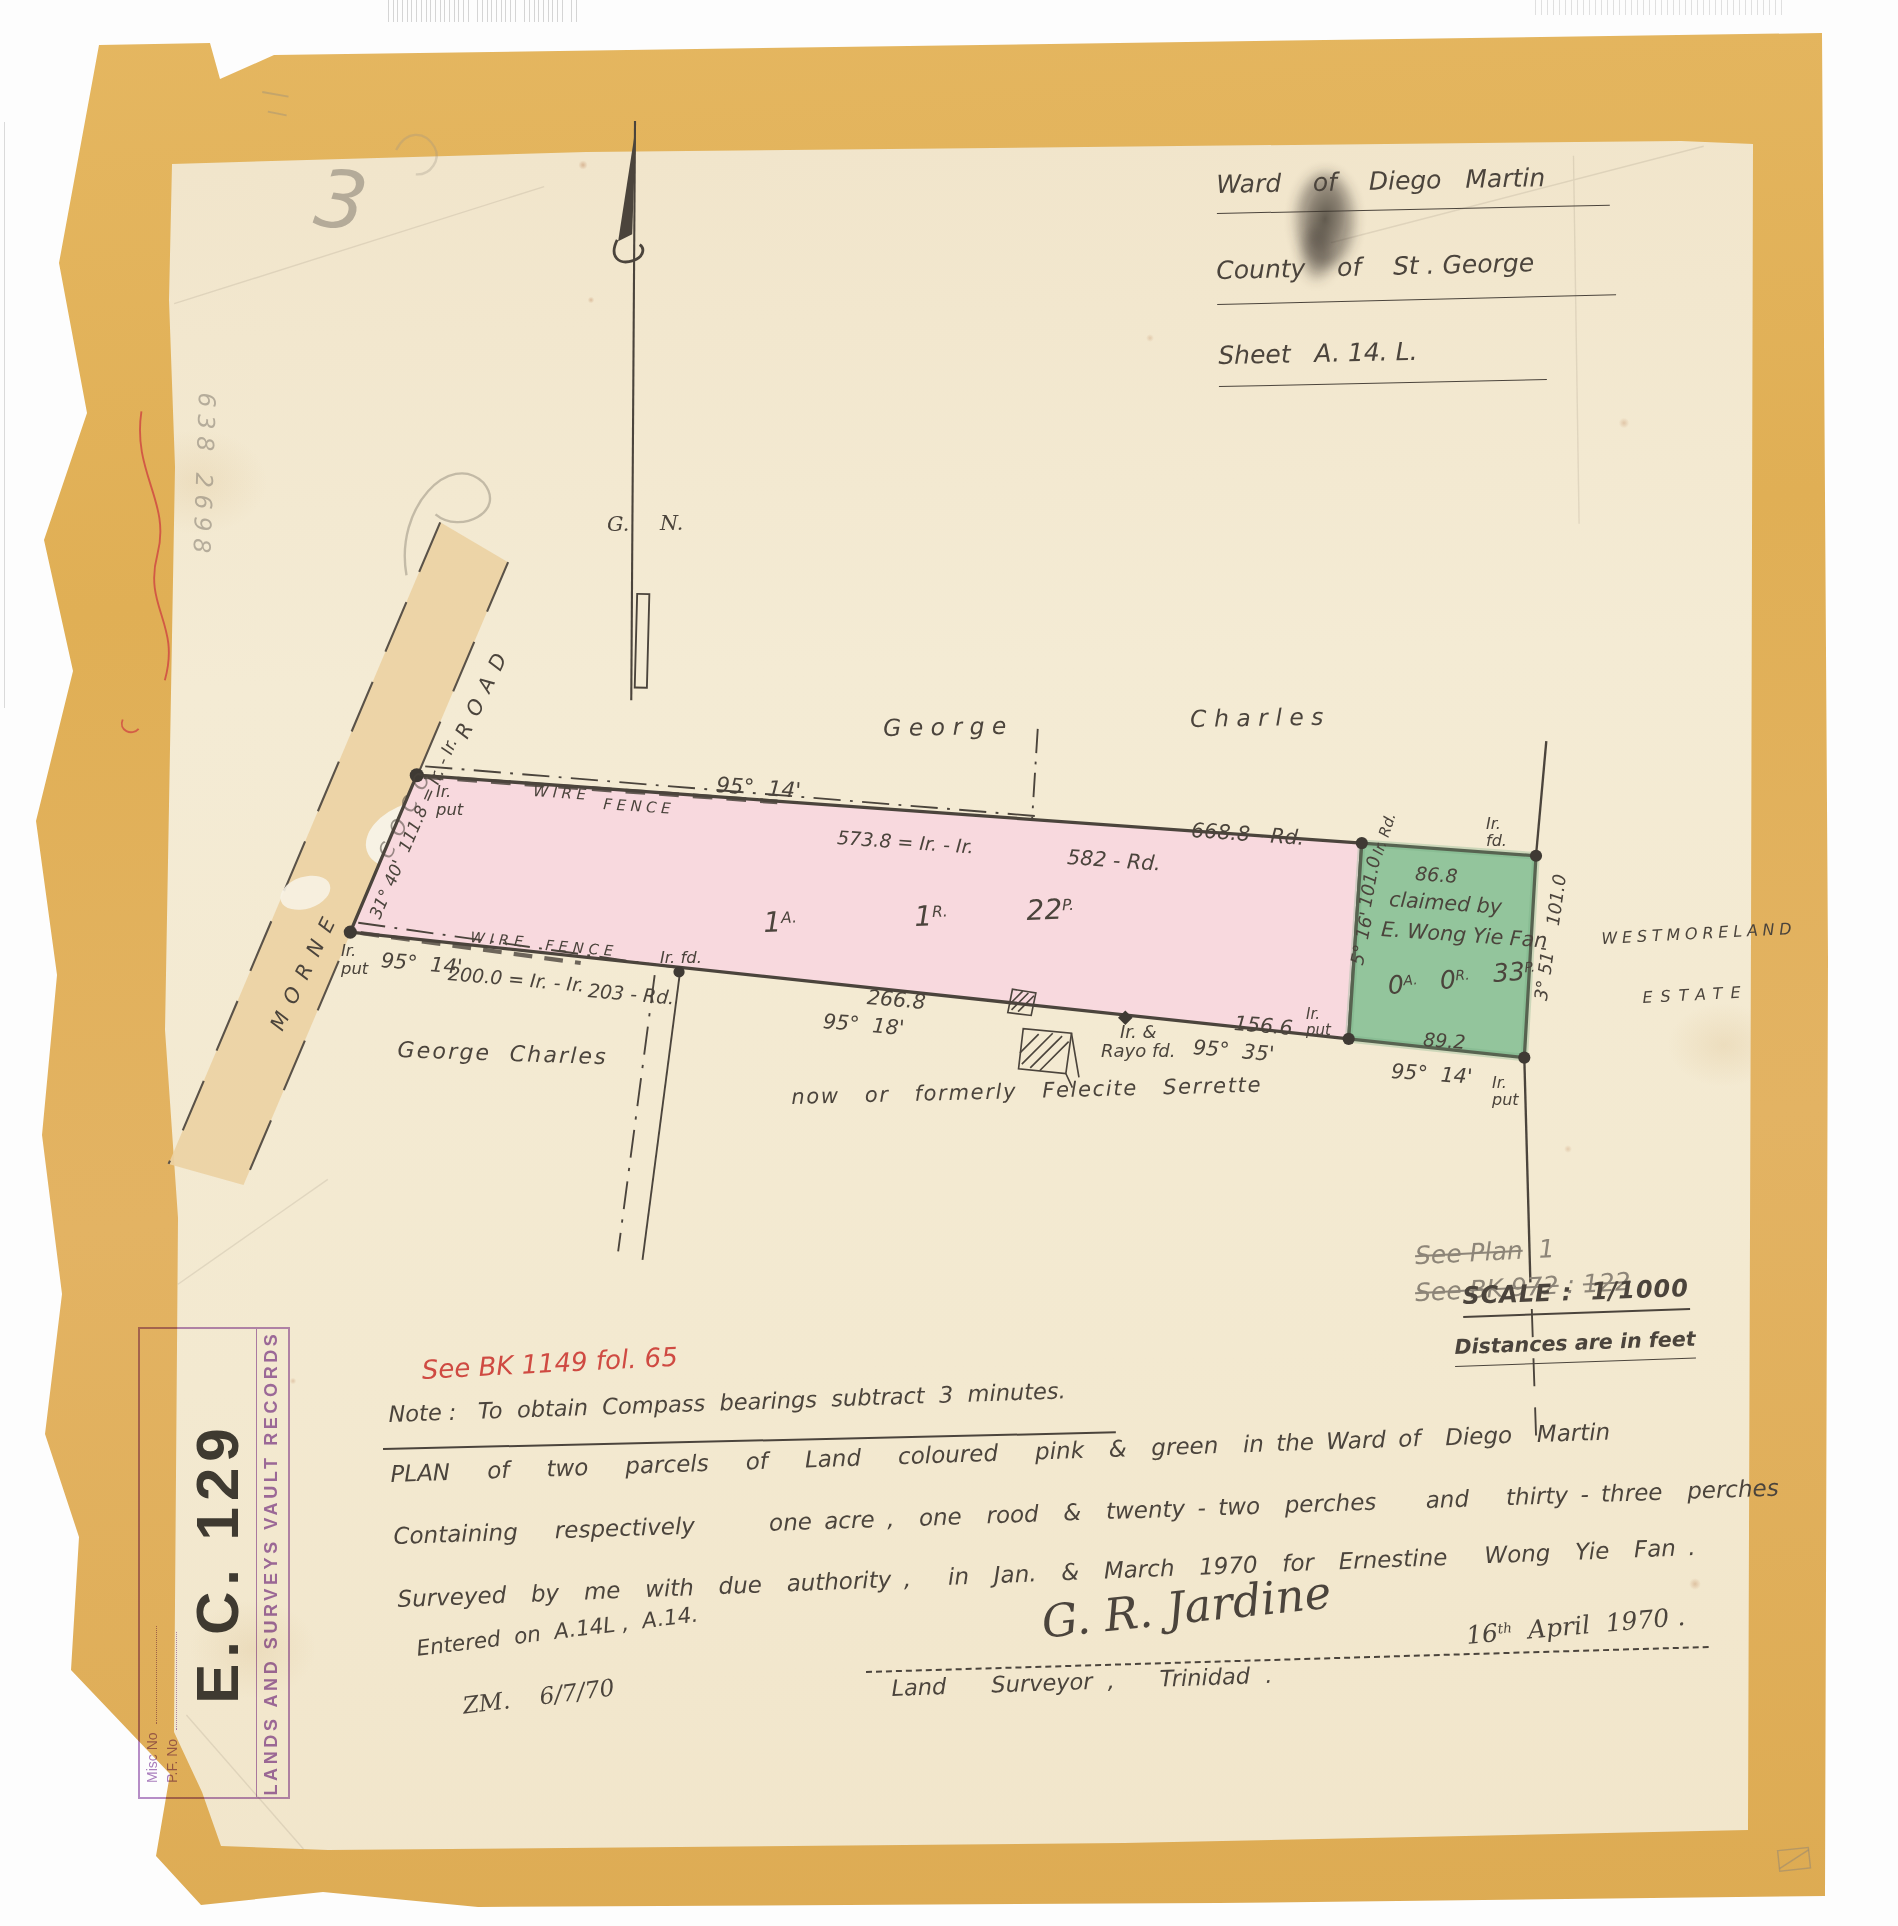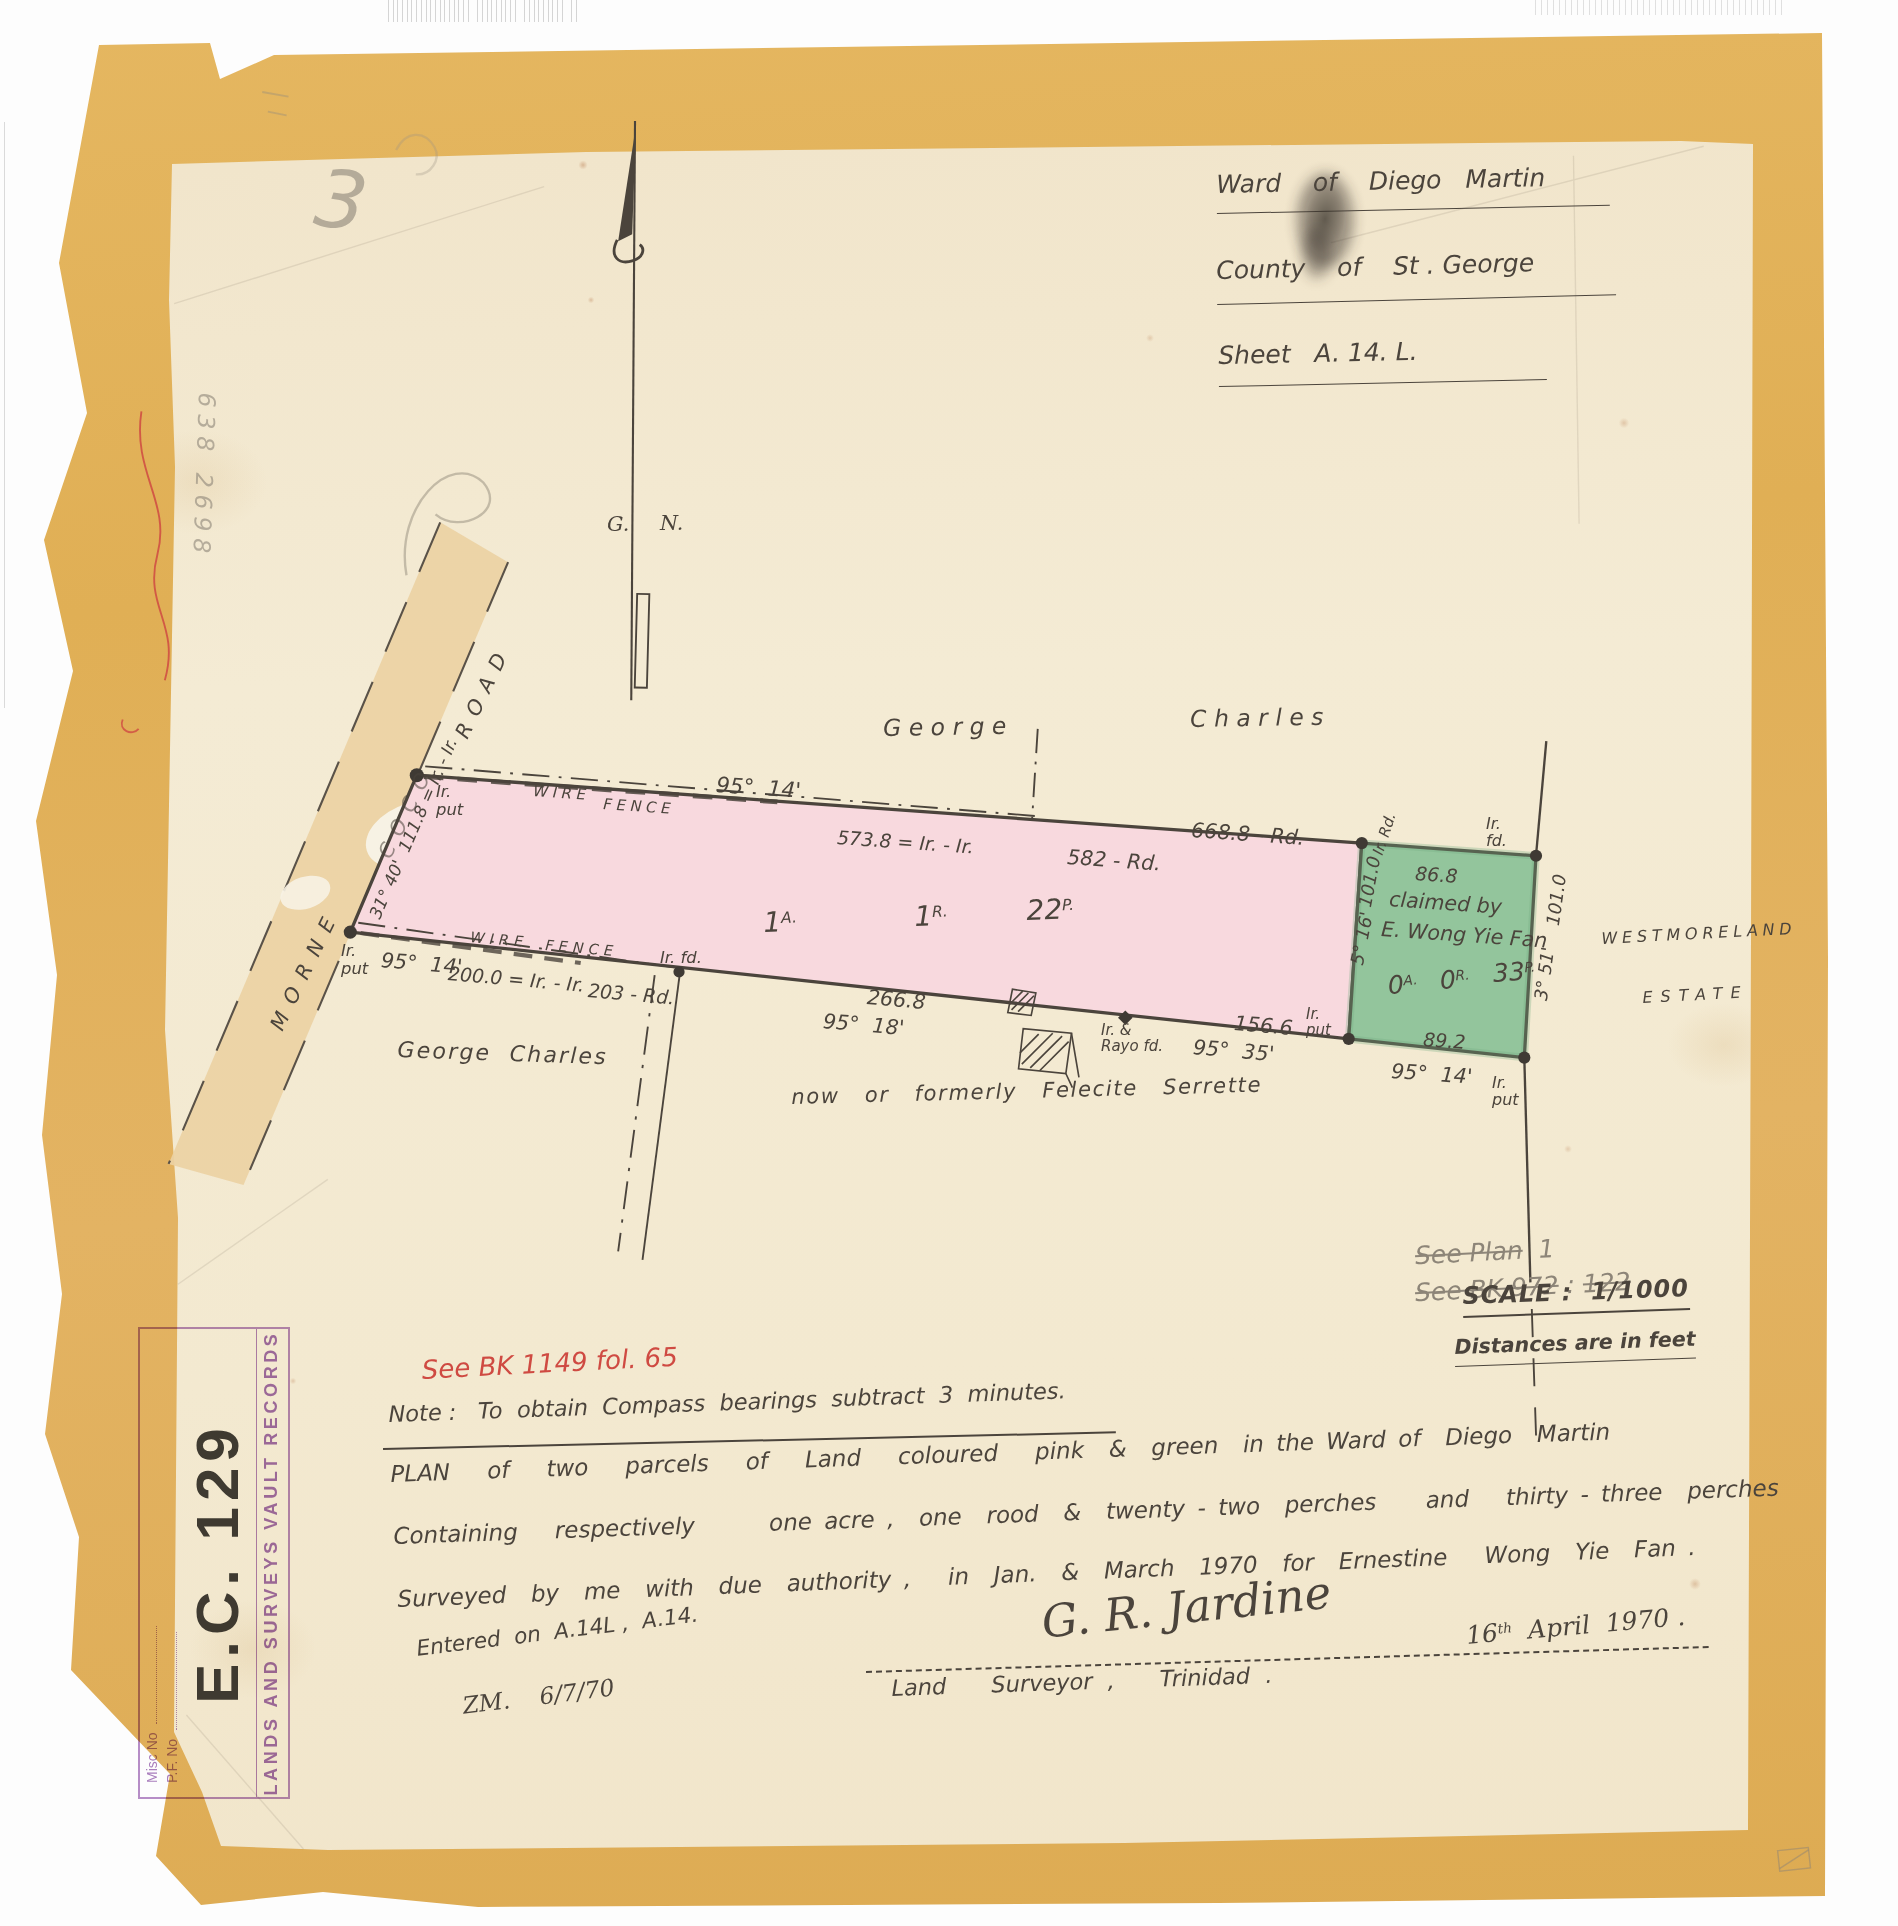--- a/index.html
+++ b/index.html
@@ -227,21 +227,21 @@
       <span class="lbl" style="left: 341px; top: 942px; font-size: 16.4px;">Ir.
 put</span>
       <span class="lbl" style="left: 382px; top: 949px; font-size: 20.6px; transform: rotate(5deg);">95°  14'</span>
       <span class="lbl" style="left: 471px; top: 930px; font-size: 14.5px; transform: rotate(5deg); letter-spacing: 0.35em;">WIRE</span>
       <span class="lbl" style="left: 546px; top: 938px; font-size: 14.5px; transform: rotate(5deg); letter-spacing: 0.35em;">FENCE</span>
       <span class="lbl" style="left: 449px; top: 963px; font-size: 19px; transform: rotate(5deg);">200.0 = Ir. - Ir.</span>
       <span class="lbl" style="left: 589px; top: 980px; font-size: 19px; transform: rotate(5deg);">203 - Rd.</span>
       <span class="lbl" style="left: 660px; top: 949px; font-size: 16.4px;">Ir. fd.</span>
       <span class="lbl" style="left: 868px; top: 986px; font-size: 20.6px; transform: rotate(5deg);">266.8</span>
       <span class="lbl" style="left: 824px; top: 1010px; font-size: 20.6px; transform: rotate(5deg);">95°  18'</span>
-      <span class="lbl" style="left: 1101px; top: 1022px; font-size: 15px;">Ir. &amp;
+      <span class="lbl" style="left: 1101px; top: 1022px; font-size: 18px; text-align: center;">Ir. &amp;
 Rayo fd.</span>
       <span class="lbl" style="left: 1235px; top: 1012px; font-size: 20.6px; transform: rotate(5deg);">156.6</span>
       <span class="lbl" style="left: 1194px; top: 1036px; font-size: 20.6px; transform: rotate(5deg);">95°  35'</span>
       <span class="lbl" style="left: 1306px; top: 1006px; font-size: 15px;">Ir.
 put</span>
       <span class="lbl" style="left: 1370px; top: 852px; font-size: 15px; transform: rotate(-72deg);">Ir. Rd.</span>
       <span class="lbl" style="left: 1355px; top: 905px; font-size: 18px; transform: rotate(-79deg);">101.0</span>
       <span class="lbl" style="left: 1347px; top: 963px; font-size: 18px; transform: rotate(-79deg);">5° 16'</span>
       <span class="lbl" style="left: 1416px; top: 863px; font-size: 19px; transform: rotate(4deg);">86.8</span>
       <span class="lbl" style="left: 1390px; top: 888px; font-size: 20.6px; transform: rotate(4deg);">claimed by</span>

